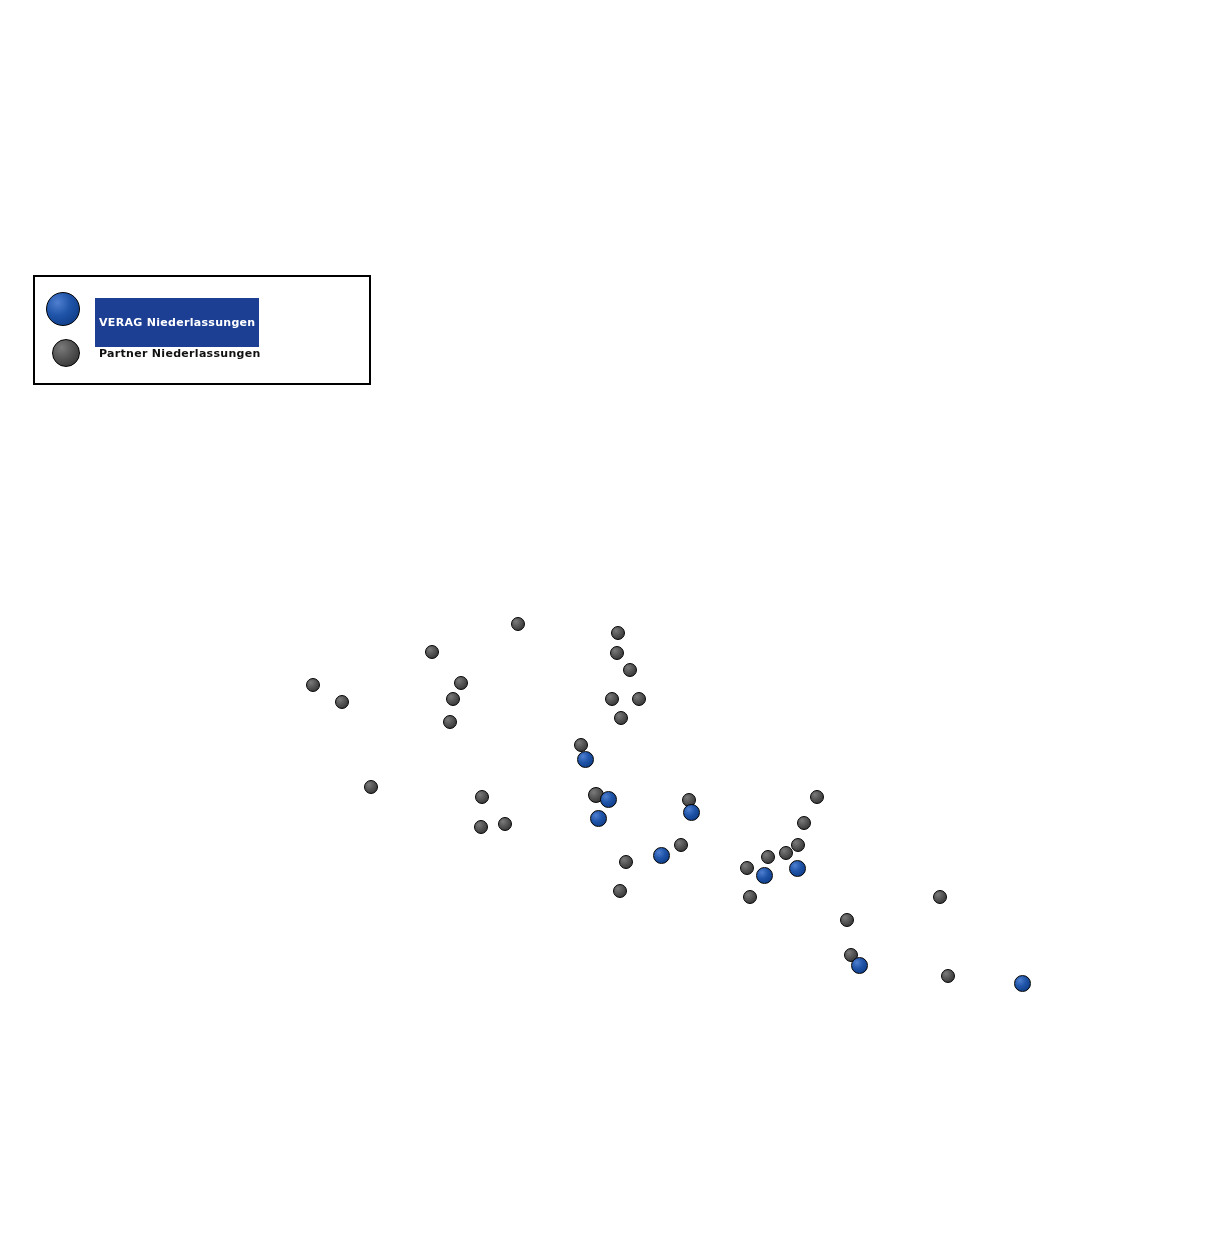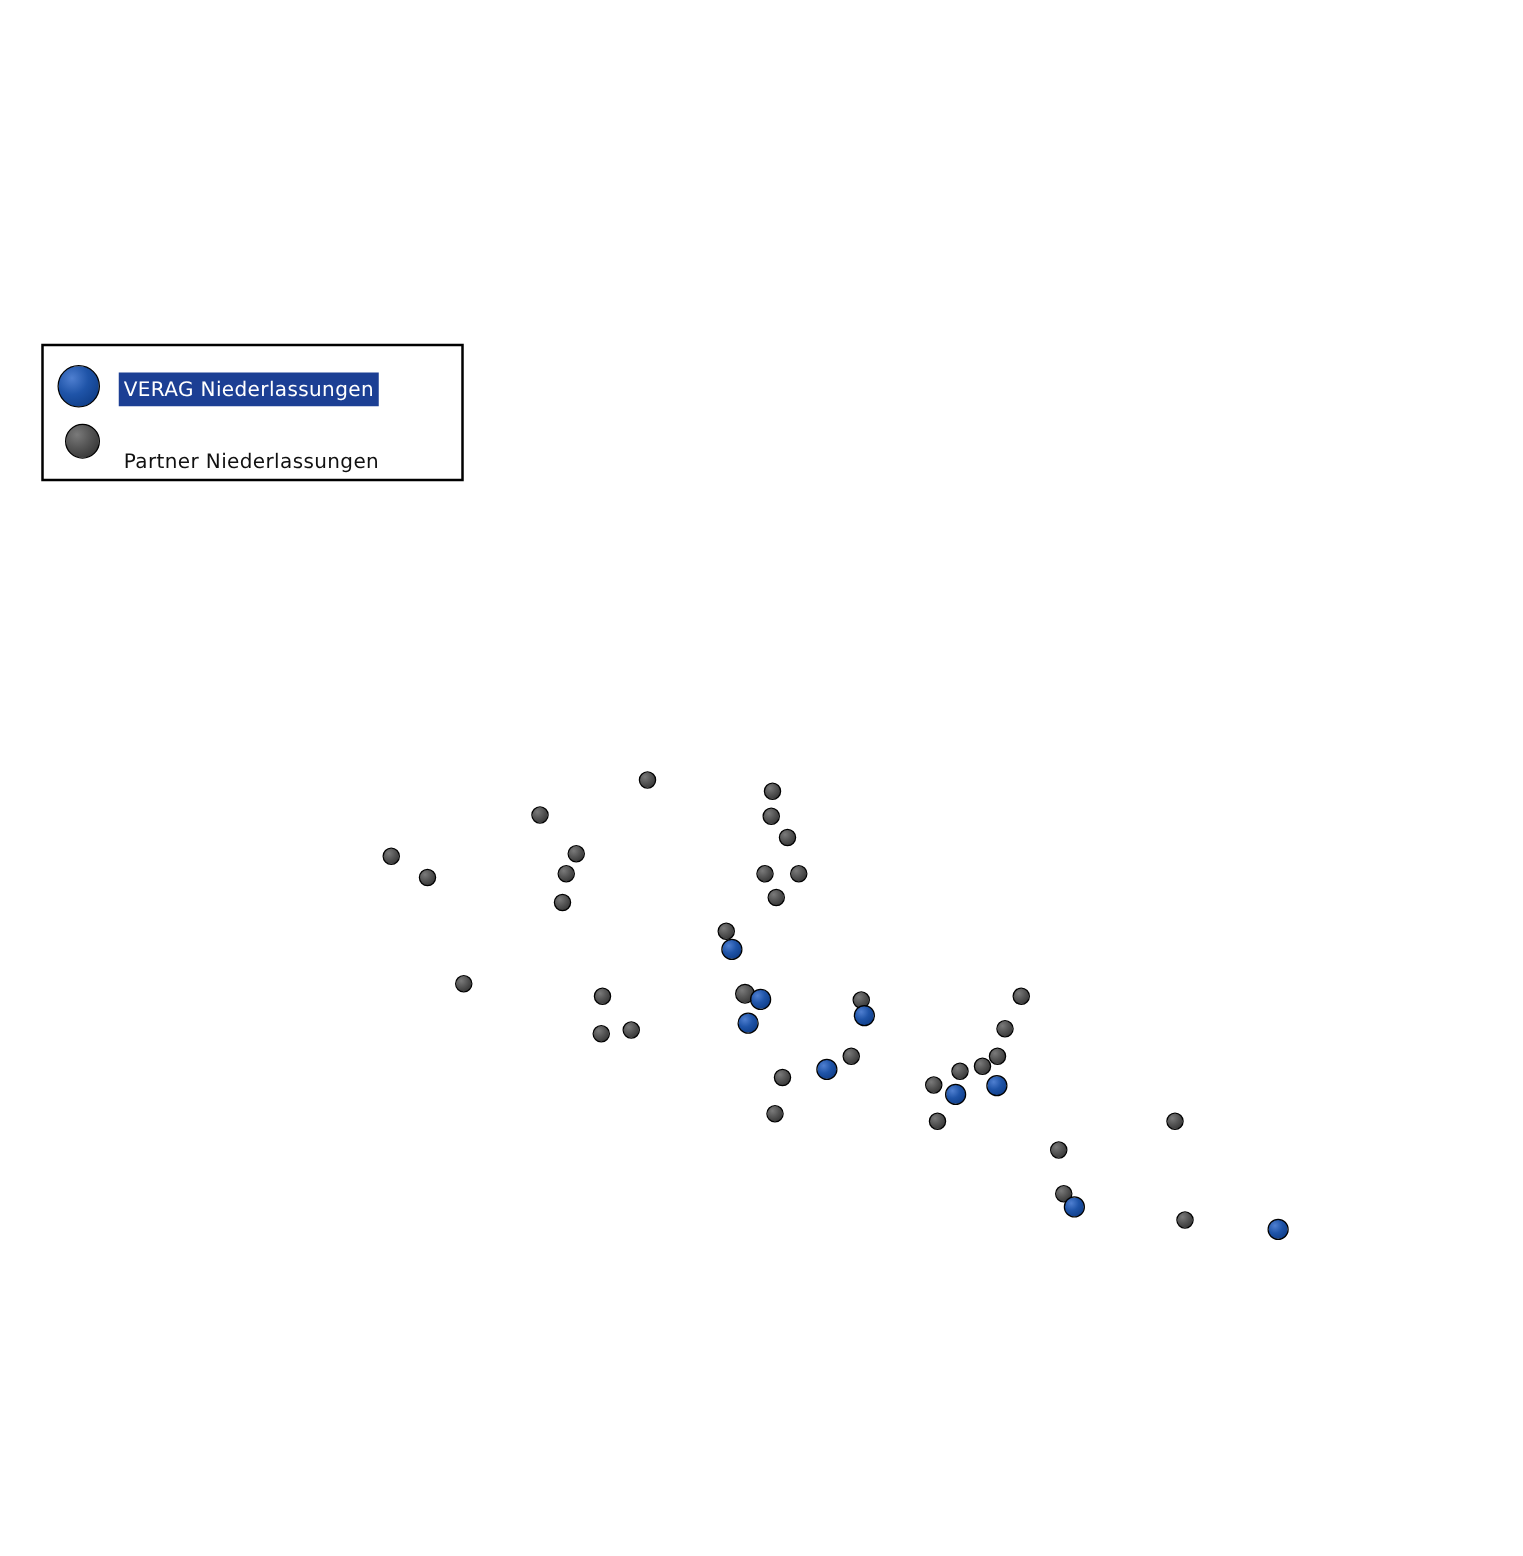--- a/index.html
+++ b/index.html
@@ -22,25 +22,25 @@
     background: #ffffff;
     border: 2px solid #000000;
     box-sizing: border-box;
   }
   .legend-row {
     position: absolute;
     display: flex;
     align-items: center;
   }
   .legend-label {
-    font-size: 16px;
-    font-weight: normal;
+    font-size: 11px;
+    font-weight: bold;
     letter-spacing: 0.3px;
     white-space: nowrap;
-    padding: 4px 4px;
+    padding: 18px 4px;
     color: #111111;
   }
   .legend-label.highlighted {
     background: #1c3f94;
     color: #ffffff;
   }
 
   
   .marker {
     position: absolute;
@@ -74,21 +74,21 @@
 <div id="root" style="width: 1218px; height: 1245px; background: rgb(255, 255, 255);">
 
   <div id="legend" style="left: 33px; top: 275px; width: 338px; height: 110px;">
     <div class="legend-row" id="legend-row-verag" style="left: 11px; top: 15px;">
       <span class="legend-dot verag" style="width: 34px; height: 34px;"></span>
     </div>
     <div class="legend-row" id="legend-row-partner" style="left: 17px; top: 62px;">
       <span class="legend-dot partner" style="width: 28px; height: 28px;"></span>
     </div>
     <div class="legend-label highlighted" id="legend-label-verag" style="position: absolute; left: 60px; top: 21px; background: rgb(28, 63, 148);">VERAG Niederlassungen</div>
-    <div class="legend-label" id="legend-label-partner" style="position: absolute; left: 60px; top: 78px;">Partner Niederlassungen</div>
+    <div class="legend-label" id="legend-label-partner" style="position: absolute; left: 60px; top: 52px;">Partner Niederlassungen</div>
   </div>
 
   <div id="markers">
       <div class="marker partner" style="left: 511px; top: 617px; width: 14px; height: 14px;"></div>
       <div class="marker partner" style="left: 425px; top: 645px; width: 14px; height: 14px;"></div>
       <div class="marker partner" style="left: 611px; top: 626px; width: 14px; height: 14px;"></div>
       <div class="marker partner" style="left: 610px; top: 646px; width: 14px; height: 14px;"></div>
       <div class="marker partner" style="left: 623px; top: 663px; width: 14px; height: 14px;"></div>
       <div class="marker partner" style="left: 454px; top: 676px; width: 14px; height: 14px;"></div>
       <div class="marker partner" style="left: 306px; top: 678px; width: 14px; height: 14px;"></div>

